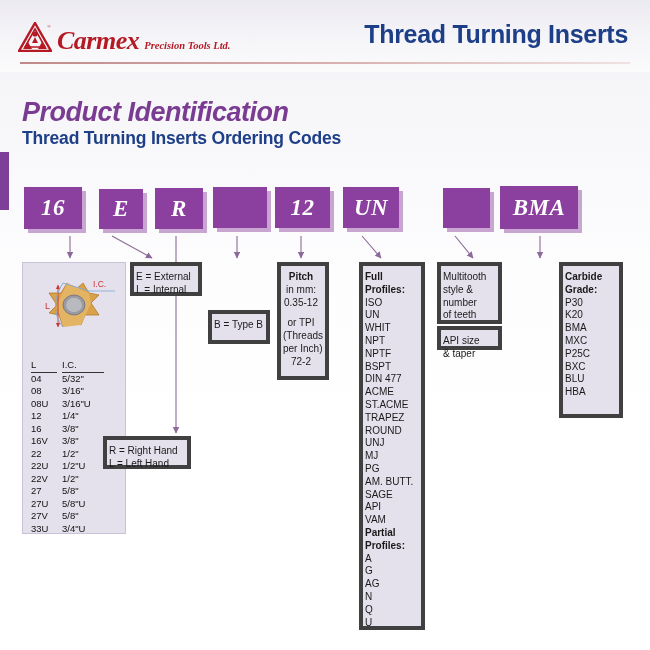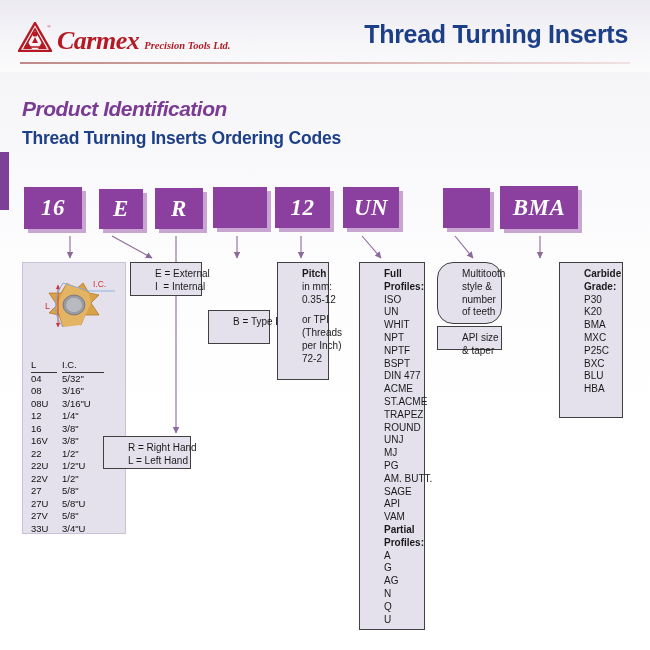--- a/index.html
+++ b/index.html
@@ -53,21 +53,21 @@
 
   
   #accent-bar{
     position:absolute;left:0;top:152px;width:9px;height:58px;
     background:#7d3f98;
   }
 
   
   #product-identification{
     position:absolute;left:22px;top:97px;
-    font-size:21px;font-weight:bold;font-style:italic;
+    font-size:27px;font-weight:bold;font-style:italic;
     color:#7a3b92;letter-spacing:-0.5px;
   }
   #ordering-codes{
     position:absolute;left:22px;top:128px;
     font-size:17.5px;font-weight:bold;color:#1d3f87;
     letter-spacing:-0.2px;
   }
 
   
   .code-box{
@@ -82,25 +82,25 @@
     color:#ffffff;font-size:23px;letter-spacing:0.5px;
   }
 
   
   #connectors{position:absolute;left:0;top:0;width:650px;height:650px;pointer-events:none;}
 
   
   .detail-box{
     position:absolute;
     background:#e4e1ec;
-    border:1px solid #404040;
+    border:4px solid #404040;
     box-sizing:border-box;
     font-size:10px;color:#1a1a1a;
     line-height:1.28;
-    padding:5px 6px 6px 24px;
+    padding:5px 6px 6px 2px;
   }
   .db-title{font-weight:bold;display:block;}
   .db-line{display:block;white-space:pre;}
   .db-gap{display:block;height:8px;}
 
   
   #box-size{
     position:absolute;left:22px;top:262px;width:104px;height:272px;
     background:#e4e1ec;border:1px solid #c8c3d6;box-sizing:border-box;
   }
@@ -323,21 +323,21 @@
   <div id="partial-profiles-list">
       <span class="db-line">A</span>
       <span class="db-line">G</span>
       <span class="db-line">AG</span>
       <span class="db-line">N</span>
       <span class="db-line">Q</span>
       <span class="db-line">U</span>
     </div>
 </div>
 
-<div class="detail-box" style="left:437px;top:262px;width:65px;height:62px;border-radius:16px;">
+<div class="detail-box" style="left:437px;top:262px;width:65px;height:62px;">
   <span class="db-line">Multitooth</span>
   <span class="db-line">style &amp;</span>
   <span class="db-line">number</span>
   <span class="db-line">of teeth</span>
 </div>
 
 <div class="detail-box" style="left:437px;top:326px;width:65px;height:24px;">
   <span class="db-line">API size</span>
   <span class="db-line">&amp; taper</span>
 </div>

